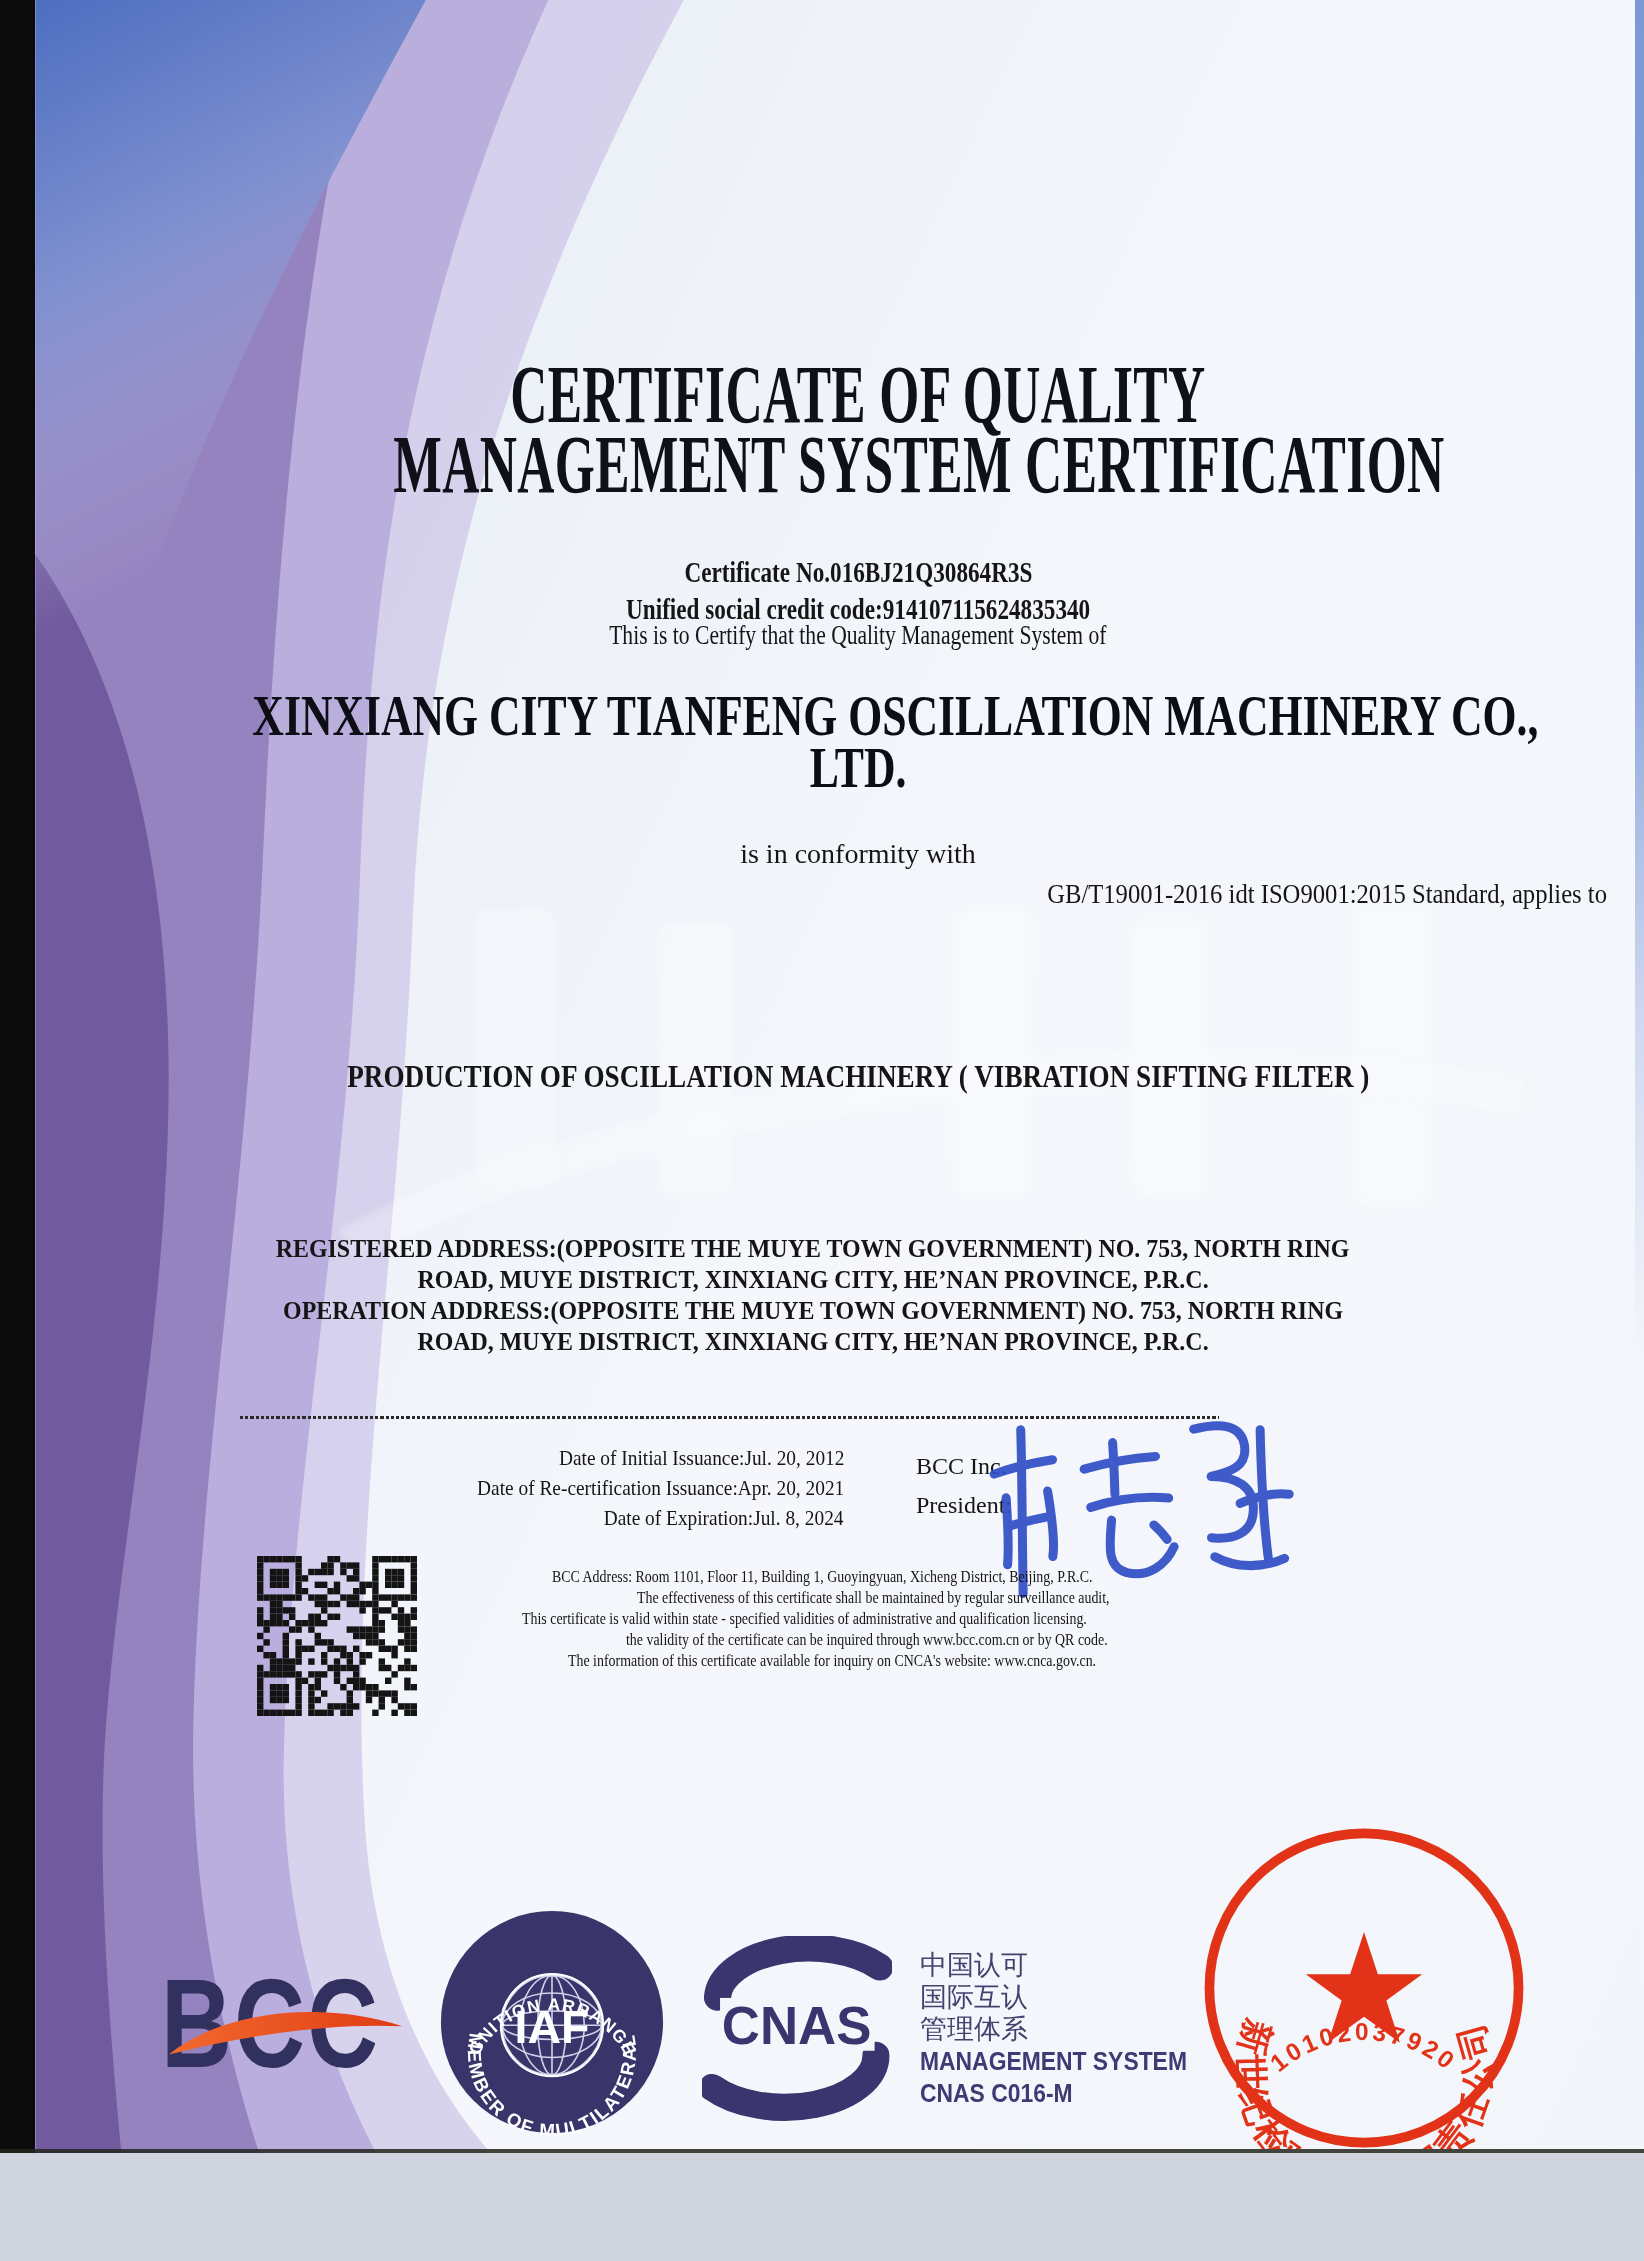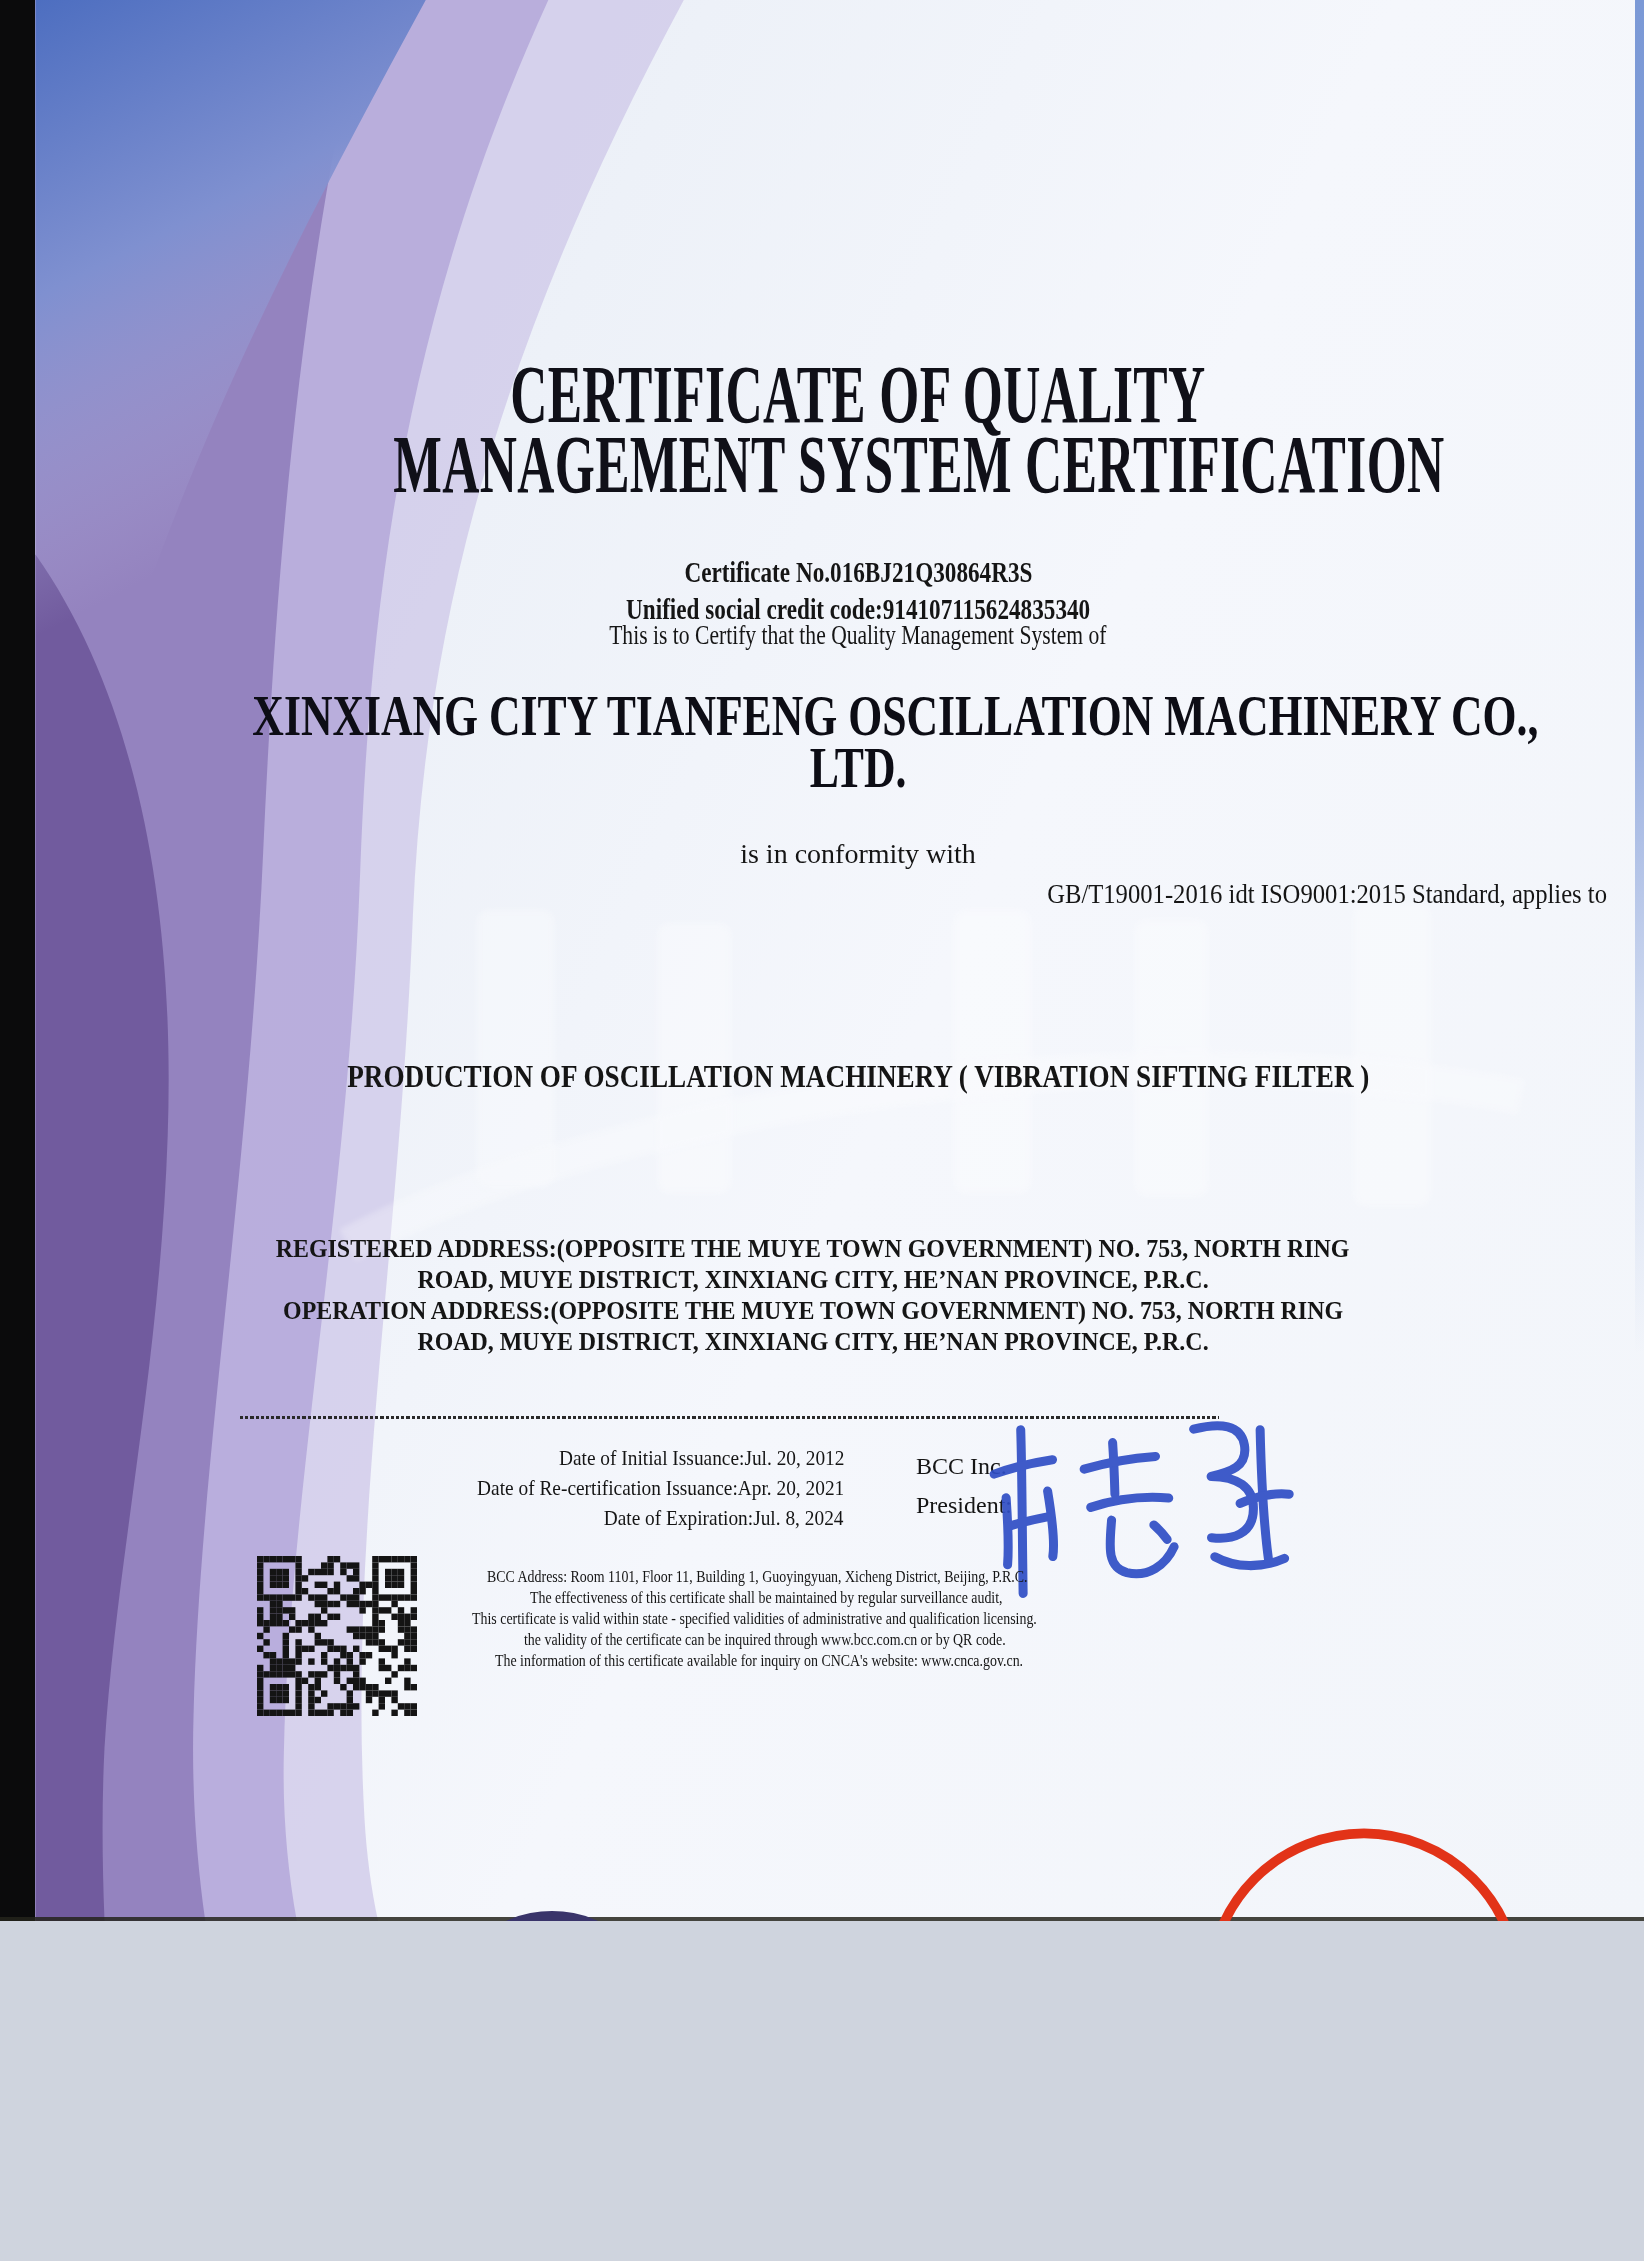--- a/index.html
+++ b/index.html
@@ -1,17 +1,17 @@
 <!DOCTYPE html>
 <html style="font-size:10.3px"><head>
 <meta charset="utf-8">
 <style>
   html,body{margin:0;padding:0;background:#cfd4de;}
   .page{
-    position:relative; width:1645px; height:1921px; overflow:hidden;
+    position:relative; width:1645px; height:2153px; overflow:hidden;
     background:linear-gradient(115deg,#e3e9f3 0%,#edf1f8 28%,#f5f7fc 55%,#f2f5fa 100%);
     font-family:"Liberation Serif", serif; color:#151515;
   }
   .abs{position:absolute;}
   svg{display:block;}
   
   .edge-left{left:0;top:0;width:35px;height:2261px;background:#0b0b0c;}
   .edge-bottom{left:0;bottom:0;width:1645px;height:4.5px;background:#24251c;opacity:.85;}
   .edge-right{right:0;top:0;width:9.7px;height:1354px;
     background:linear-gradient(180deg,#7b99d6 0%,#86a0da 45%,rgba(160,180,225,.45) 75%,rgba(160,180,225,0) 100%);}
@@ -26,21 +26,21 @@
   .company{top:690px;font-size:56px;line-height:52px;font-weight:700;color:#0d0d15;}
   .conformity{top:838px;font-size:28px;}
   .standard{top:878px;font-size:28px;text-align:right;}
   .scope{top:1058px;font-size:32px;font-weight:700;}
   .addresses{left:26px;width:1574px;text-align:center;top:1233px;font-size:26px;line-height:31px;font-weight:700;}
   .dotted-rule{top:1416px;left:240px;width:979px;height:2.6px;
     background:repeating-linear-gradient(90deg,#2a2a2a 0 3.2px,rgba(0,0,0,0) 3.2px 5.2px);}
   .dates{top:1443px;left:193px;width:651px;text-align:right;font-size:22px;line-height:30px;}
   .dates .cx{transform-origin:100% 50%;}
   .issuer{top:1447px;left:916px;font-size:24px;line-height:39px;}
-  .fineprint{top:1566px;left:422px;width:806px;font-size:17.4px;line-height:21px;text-align:center;}
+  .fineprint{top:1566px;left:422px;width:806px;font-size:17.4px;line-height:21px;text-align:right;}
   .fineprint .cx{transform-origin:0 50%;transform:scaleX(.8);}
   
   .bcc-word{top:1961px;left:161px;font-family:"Liberation Sans",sans-serif;font-weight:700;
     font-size:126px;line-height:126px;letter-spacing:2.6px;color:#32305e;}
   .bcc-word .cx{transform-origin:0 50%;transform:scaleX(.78);}
   .cnas-text{top:1949px;left:920px;font-family:"Liberation Sans",sans-serif;}
   .cnas-cn{font-size:27px;line-height:32px;color:#45406e;}
   .cnas-en{font-size:26px;line-height:32px;font-weight:700;color:#3f3a74;letter-spacing:0;}
   .cnas-en .cx{transform-origin:0 50%;transform:scaleX(.88);}
   .sr{position:absolute;width:0.6px;height:0.6px;overflow:hidden;opacity:0;pointer-events:none;}

